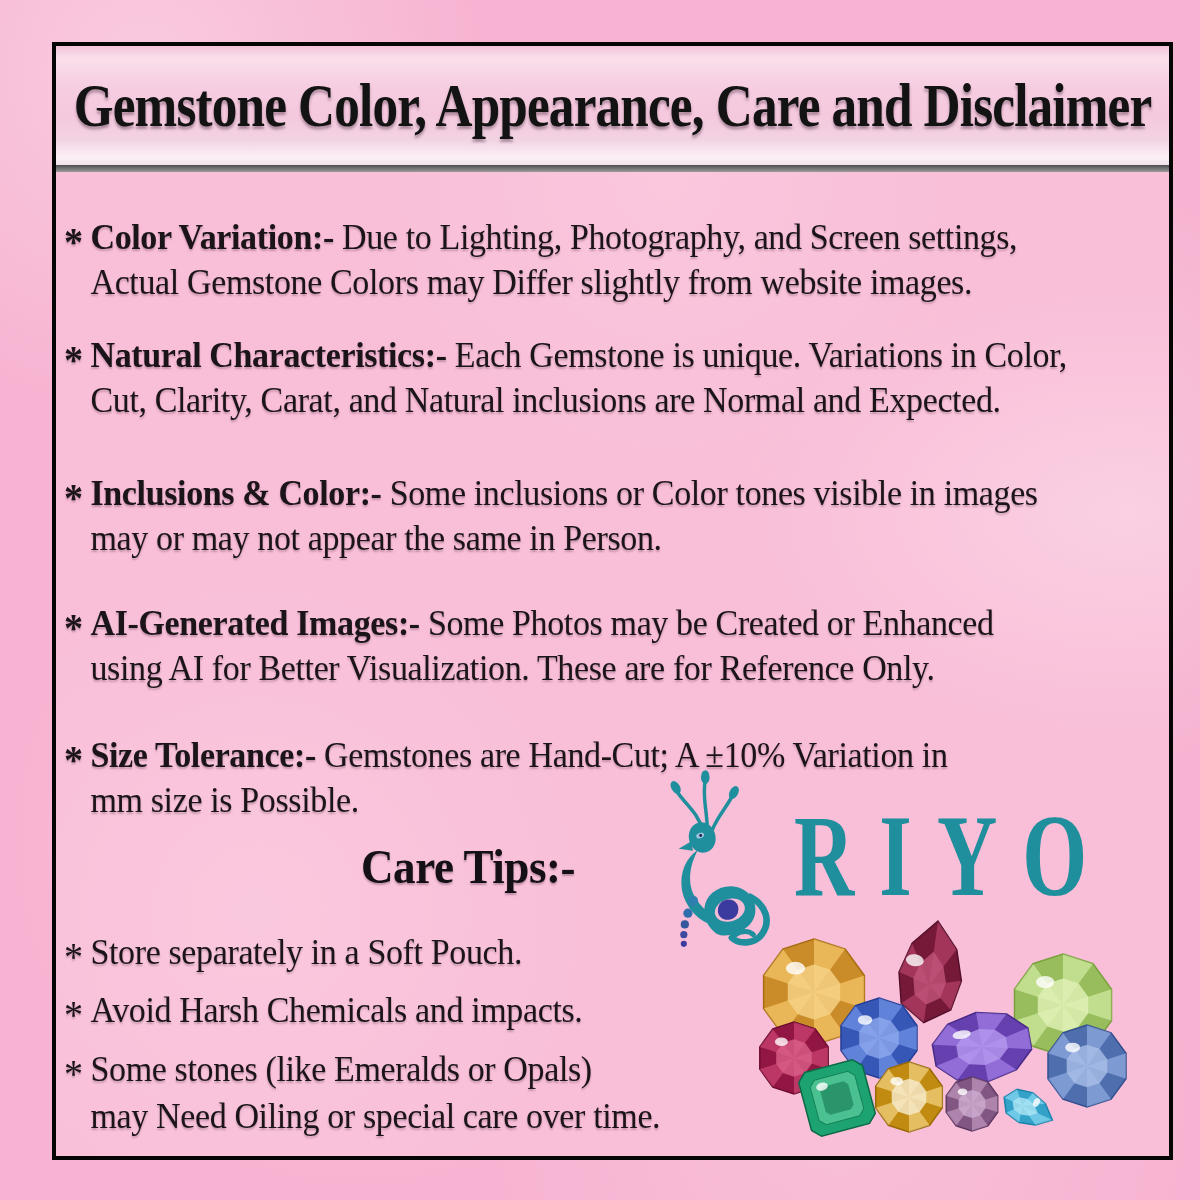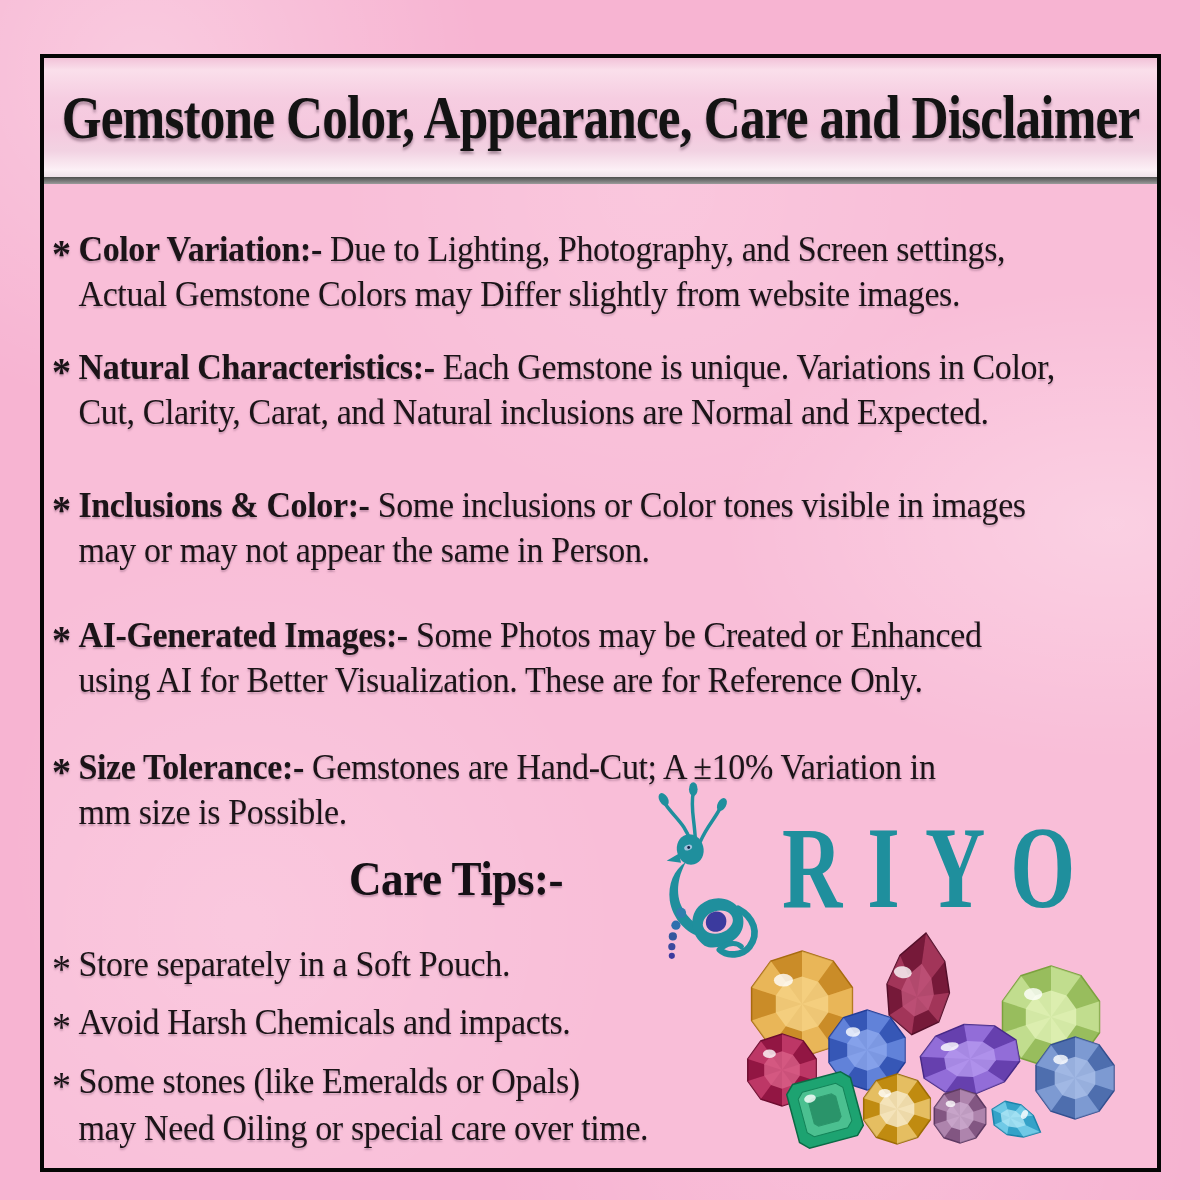--- a/index.html
+++ b/index.html
@@ -5,27 +5,27 @@
   html,body{margin:0;padding:0;}
   body{width:1200px;height:1200px;overflow:hidden;
        font-family:"Liberation Serif","DejaVu Serif",serif;}
   .canvas{position:relative;width:1200px;height:1200px;
     background:
       radial-gradient(circle at 12% 6%, rgba(255,255,255,.30), transparent 22%),
       radial-gradient(circle at 88% 40%, rgba(255,255,255,.25), transparent 24%),
       radial-gradient(circle at 30% 70%, rgba(255,255,255,.16), transparent 30%),
       radial-gradient(circle at 70% 92%, rgba(255,255,255,.14), transparent 26%),
       #f7b4d2;}
-  .panel{position:absolute;left:40px;top:42px;width:1113px;height:1110px;
+  .panel{position:absolute;left:52px;top:42px;width:1113px;height:1110px;
     border:4px solid #050505;
     background:
       radial-gradient(ellipse at 96% 42%, rgba(255,255,255,.28), transparent 26%),
       radial-gradient(circle at 18% 78%, rgba(255,255,255,.16), transparent 30%),
       radial-gradient(circle at 55% 12%, rgba(255,255,255,.14), transparent 28%),
-      #f9bed8; margin-top: 12px;}
+      #f9bed8;}
   .header-band{position:absolute;left:0;top:0;width:100%;height:119px;
     display:flex;align-items:center;justify-content:center;
     background:linear-gradient(180deg,#f2c2d8 0%,#fadfeb 10%,#f6cde1 34%,#f5c8de 58%,#f2d2e2 78%,#fcf0f6 94%,#efe2ea 100%);}
   .band-line{position:absolute;left:0;top:119px;width:100%;height:7px;
     background:linear-gradient(180deg,#4e4e4e,#9b9b9b);}
   .title{margin:0;font-size:61px;font-weight:bold;color:#131313;white-space:nowrap;
     transform:scaleX(.84);letter-spacing:-1px;
     text-shadow:0 3px 3px rgba(80,50,70,.45);}
   .bullet{position:absolute;left:8px;width:1100px;padding-left:28px;
     font-size:36px;line-height:45px;color:#1b1418;letter-spacing:-.4px;

